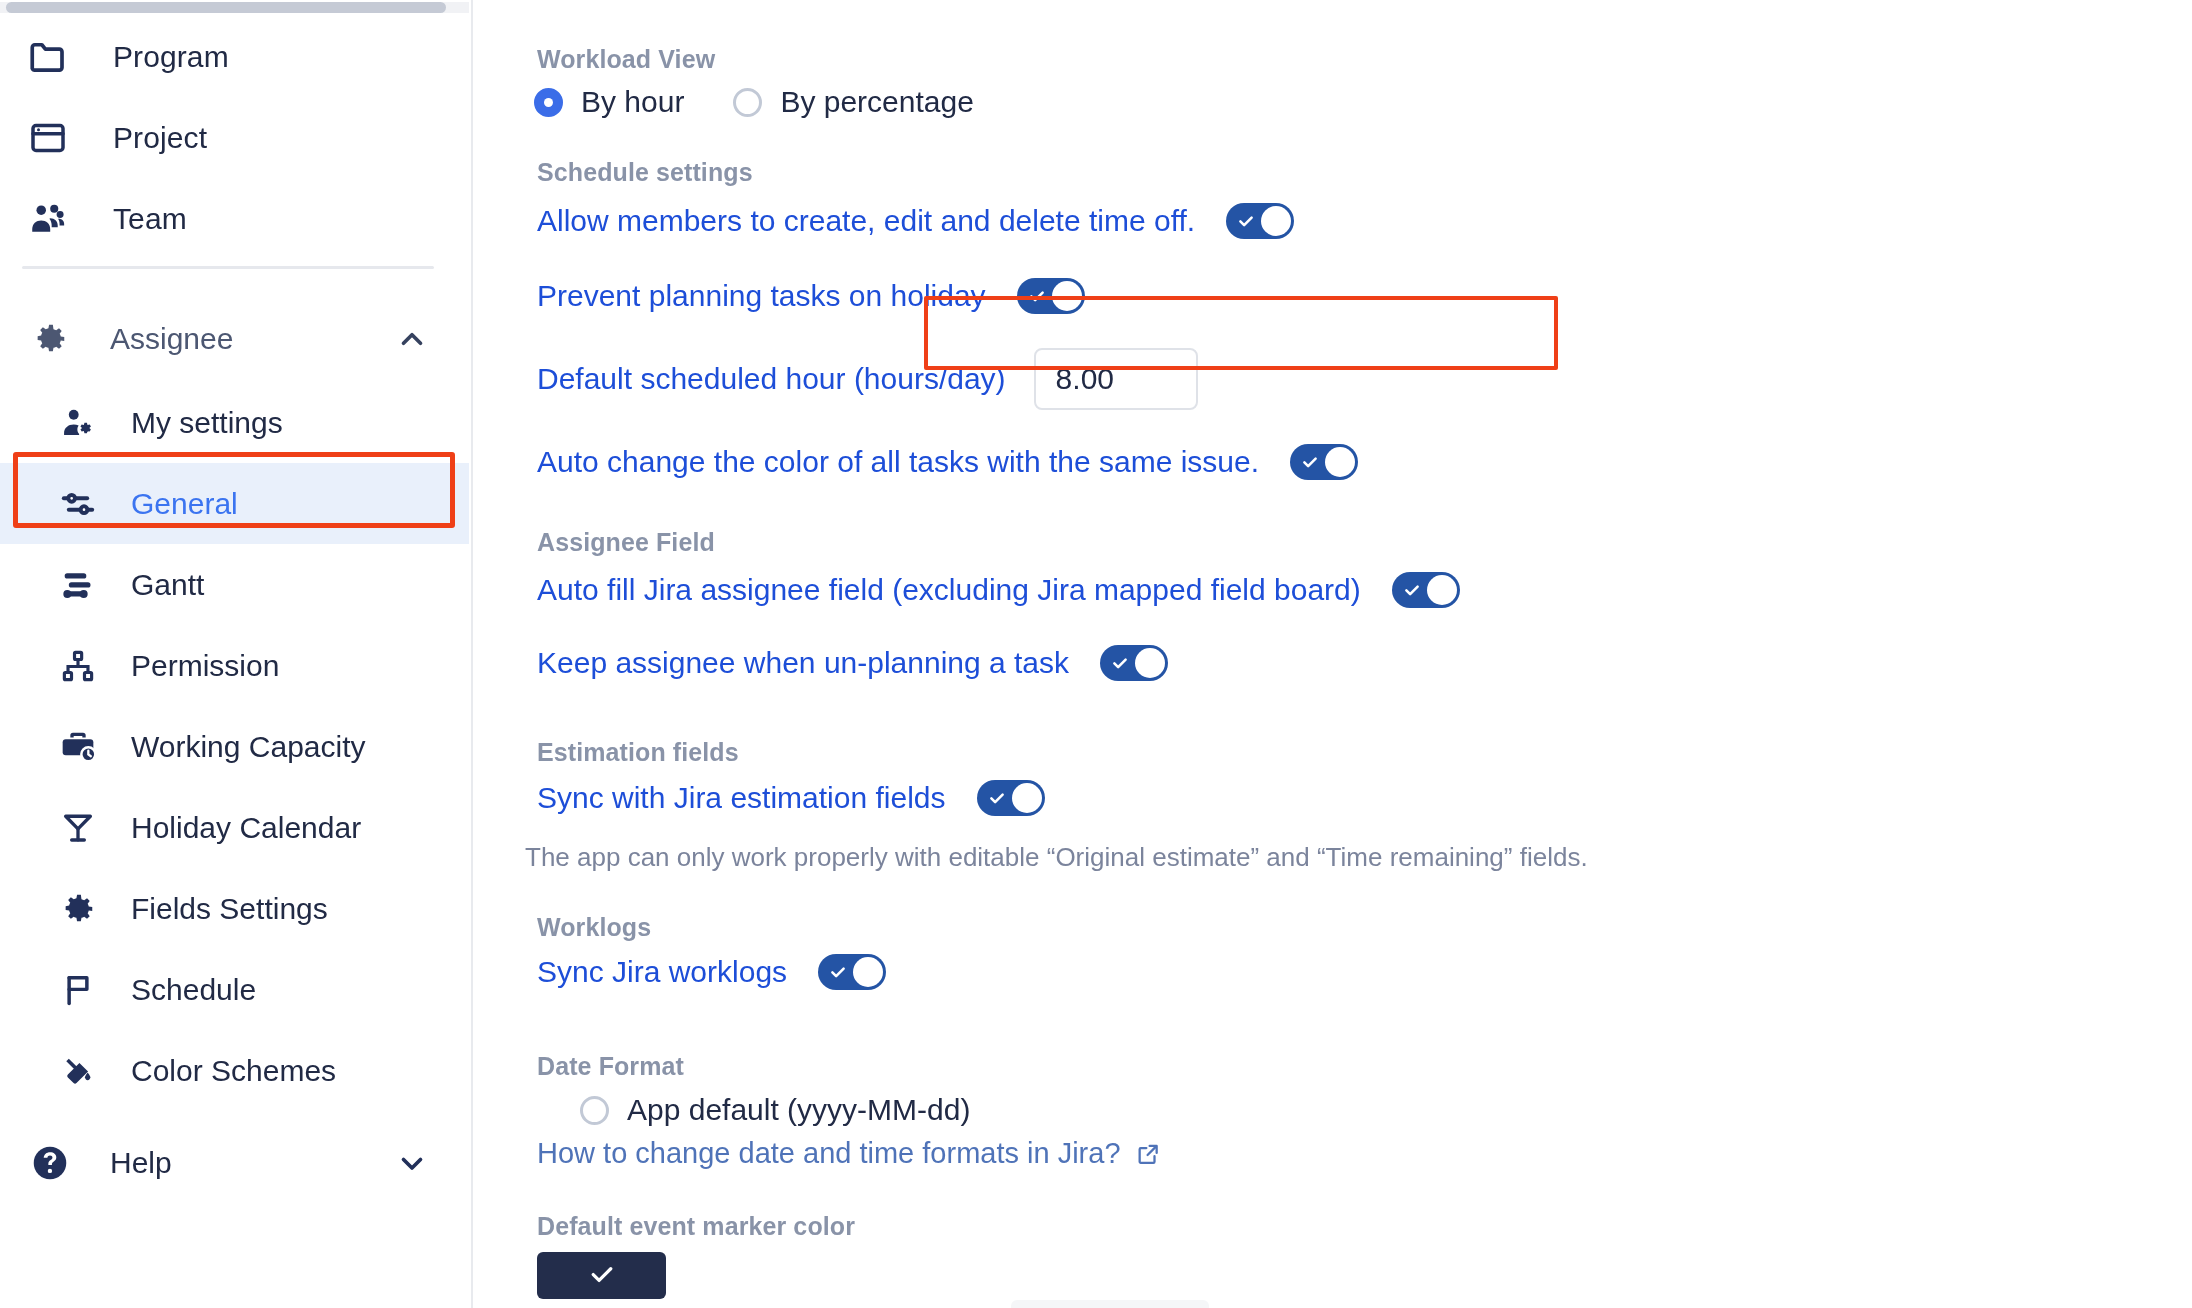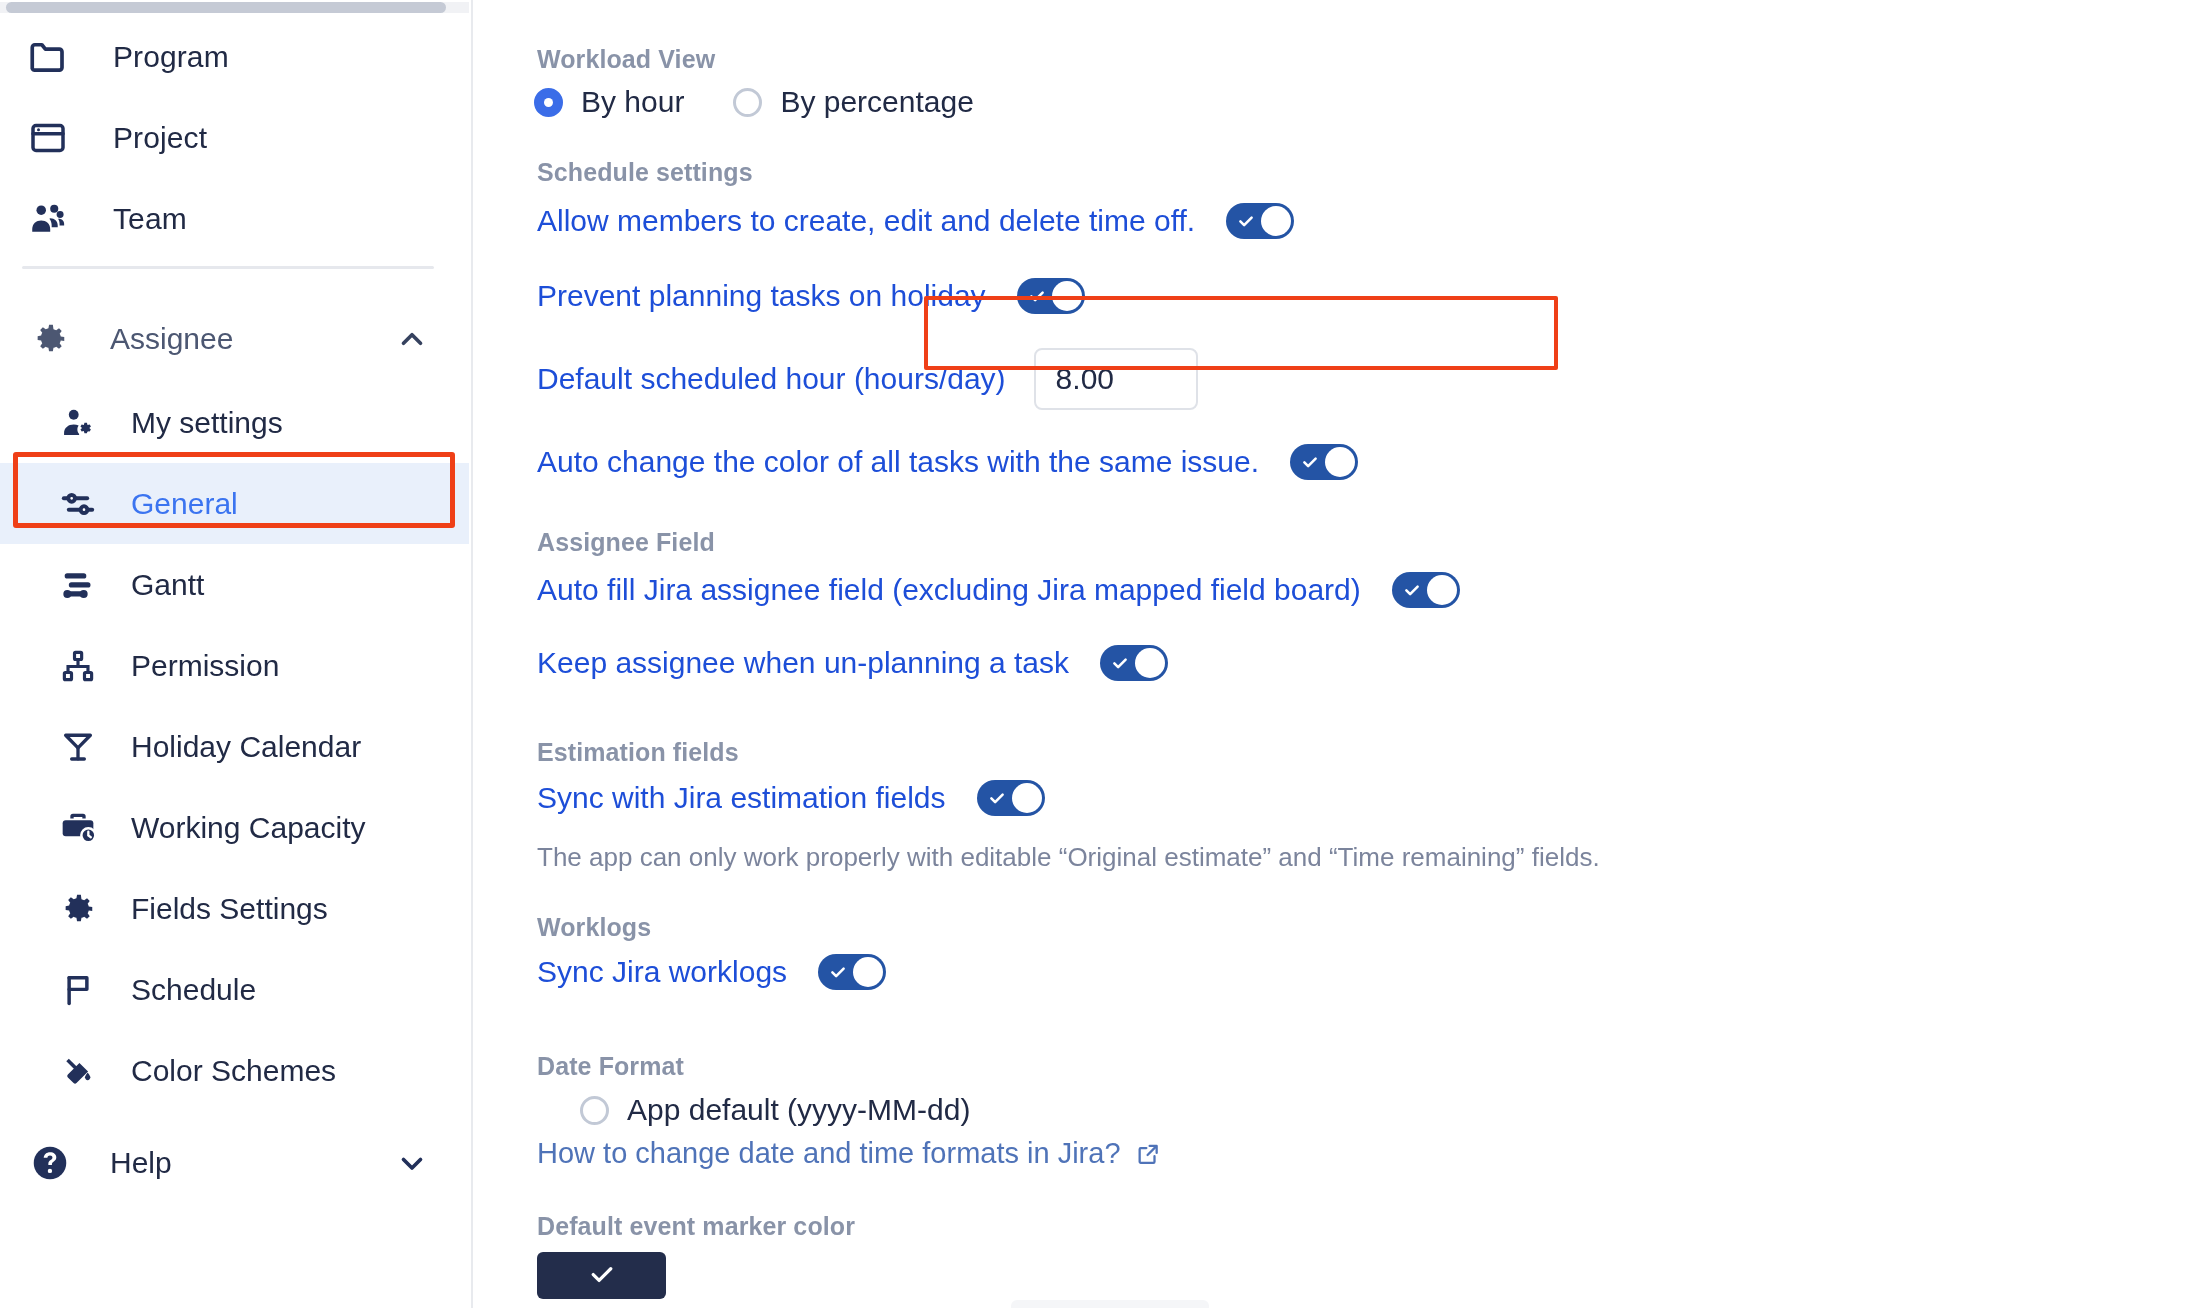--- a/index.html
+++ b/index.html
@@ -394,39 +394,39 @@
             <rect x="3.4" y="16.1" width="4.5" height="4.5" rx="0.6"></rect>
             <rect x="16.1" y="16.1" width="4.5" height="4.5" rx="0.6"></rect>
             <path d="M12 8v4.3M5.7 16.1v-3.8h12.6v3.8M5.7 12.3h12.6"></path>
           </svg>
         </span>
         <span class="lbl">Permission</span>
       </div>
 
       <div class="sub-item">
         <span class="ico">
-          <svg width="38" height="38" viewBox="0 0 24 24" fill="none" stroke="currentColor" stroke-width="2.1" stroke-linecap="round" stroke-linejoin="round">
-            <path d="M4.2 4.6h15.6L12 12.6z"></path>
-            <path d="M12 12.6v6.8"></path>
-            <path d="M8 19.6h8"></path>
-          </svg>
-        </span>
-        <span class="lbl">Holiday Calendar</span>
-      </div>
-
-      <div class="sub-item">
-        <span class="ico">
           <svg width="40" height="40" viewBox="0 0 24 24" fill="currentColor">
             <path d="M9 3.4h6a1.6 1.6 0 0 1 1.6 1.6v1.3h-2V5.4H9.4v.9h-2V5a1.6 1.6 0 0 1 1.6-1.6z"></path>
             <rect x="2.8" y="7.3" width="18.4" height="9.6" rx="1.8"></rect>
             <circle cx="18.2" cy="16.4" r="4.2" fill="currentColor" stroke="#fff" stroke-width="1.5"></circle>
             <path d="M18.2 14.2v2.3l1.5 1" stroke="#fff" stroke-width="1.4" fill="none" stroke-linecap="round"></path>
           </svg>
         </span>
         <span class="lbl">Working Capacity</span>
+      </div>
+
+      <div class="sub-item">
+        <span class="ico">
+          <svg width="38" height="38" viewBox="0 0 24 24" fill="none" stroke="currentColor" stroke-width="2.1" stroke-linecap="round" stroke-linejoin="round">
+            <path d="M4.2 4.6h15.6L12 12.6z"></path>
+            <path d="M12 12.6v6.8"></path>
+            <path d="M8 19.6h8"></path>
+          </svg>
+        </span>
+        <span class="lbl">Holiday Calendar</span>
       </div>
 
       <div class="sub-item">
         <span class="ico">
           <svg width="38" height="38" viewBox="0 0 24 24" fill="currentColor">
             <path d="M12 8.2a3.8 3.8 0 1 0 0 7.6 3.8 3.8 0 0 0 0-7.6zm0 5.8a2 2 0 1 1 0-4 2 2 0 0 1 0 4z"></path>
             <path d="M21 13.2v-2.4l-2.2-.4a7 7 0 0 0-.7-1.7l1.3-1.8-1.7-1.7-1.8 1.3a7 7 0 0 0-1.7-.7L13.8 3h-2.4l-.4 2.2a7 7 0 0 0-1.7.7L7.5 4.6 5.8 6.3l1.3 1.8a7 7 0 0 0-.7 1.7L4.2 10.2v2.4l2.2.4c.16.6.4 1.17.7 1.7l-1.3 1.8 1.7 1.7 1.8-1.3c.53.3 1.1.54 1.7.7l.4 2.2h2.4l.4-2.2c.6-.16 1.17-.4 1.7-.7l1.8 1.3 1.7-1.7-1.3-1.8c.3-.53.54-1.1.7-1.7z"></path>
           </svg>
         </span>
         <span class="lbl">Fields Settings</span>
@@ -564,21 +564,21 @@
       <span class="toggle" style="margin-left:31px;">
         <span class="chk">
           <svg width="18" height="18" viewBox="0 0 24 24" fill="none" stroke="#fff" stroke-width="3.4" stroke-linecap="round" stroke-linejoin="round">
               <path d="M4.5 12.5l5 5 10-10"></path>
             </svg>
         </span>
         <span class="knob"></span>
       </span>
     </div>
 
-    <div class="hint" style="position:absolute; left:64px; top:842px;text-align:right;">The app can only work properly with editable “Original estimate” and “Time remaining” fields.</div>
+    <div class="hint" style="position:absolute; left:52px; top:842px;text-align:right;">The app can only work properly with editable “Original estimate” and “Time remaining” fields.</div>
 
     <div class="sec-head" style="position:absolute; left:64px; top:913px;">Worklogs</div>
 
     <div class="row" style="position:absolute; left:64px; top:954px;">
       <span class="row-label">Sync Jira worklogs</span>
       <span class="toggle" style="margin-left:31px;">
         <span class="chk">
           <svg width="18" height="18" viewBox="0 0 24 24" fill="none" stroke="#fff" stroke-width="3.4" stroke-linecap="round" stroke-linejoin="round">
               <path d="M4.5 12.5l5 5 10-10"></path>
             </svg>

